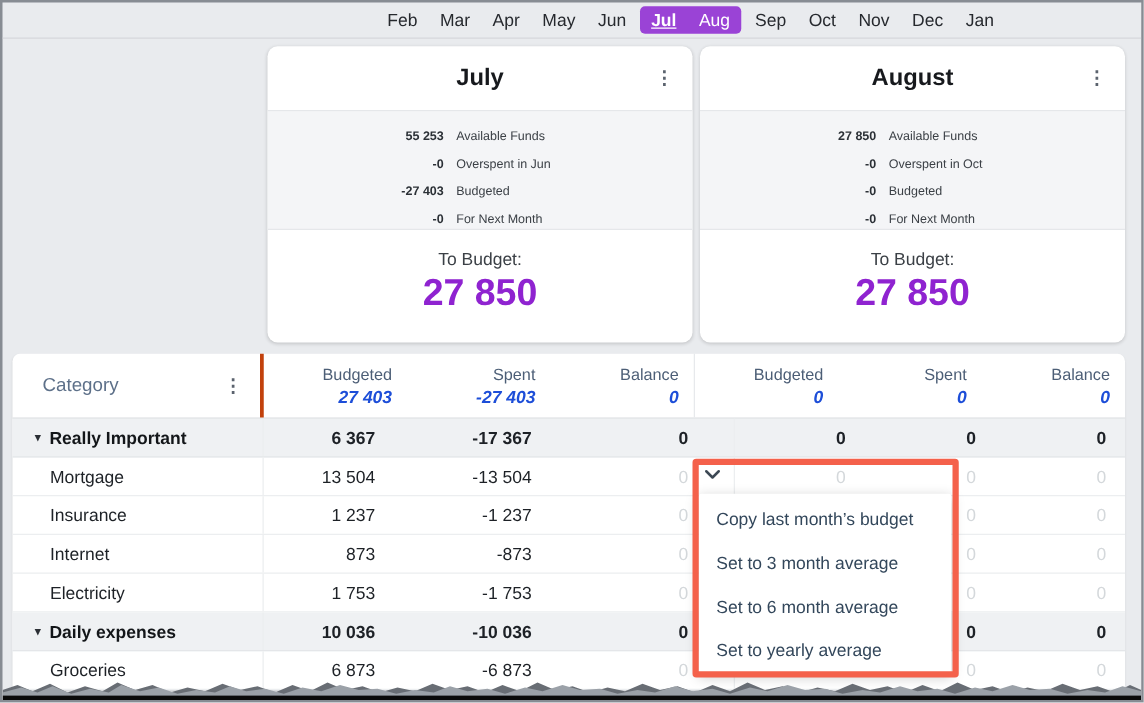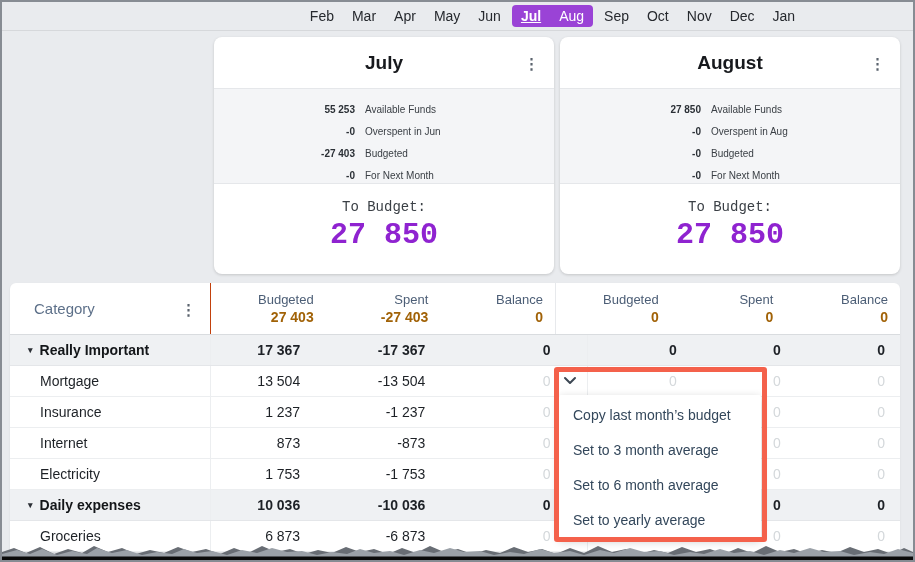--- a/index.html
+++ b/index.html
@@ -21,35 +21,35 @@
   .card-header{height:51px;flex:none;position:relative;display:flex;align-items:center;
                justify-content:center;border-bottom:1px solid #e5e7ea;}
   .card-title{font-size:19px;font-weight:bold;color:#17191d;}
   .kebab{color:#5b636e;font-size:15px;font-weight:bold;line-height:1;cursor:pointer;}
   .card-kebab{position:absolute;right:15px;top:50%;transform:translateY(-50%);}
   .card-summary{height:95px;flex:none;background:#f4f5f7;border-bottom:1px solid #e5e7ea;
                 padding-top:9px;box-sizing:border-box;}
   .srow{display:flex;height:22px;align-items:center;font-size:10px;}
   .sval{width:141px;text-align:right;font-weight:bold;color:#2b3036;}
   .slabel{margin-left:10px;color:#3b4046;}
-  .card-tobudget{flex:1;display:flex;flex-direction:column;align-items:center;padding-top:15px;font-family:Liberation Mono, monospace;}
+  .card-tobudget{flex:1;display:flex;flex-direction:column;align-items:center;padding-top:15px;}
   .tb-label{font-size:14px;color:#3b4046;}
   .tb-value{font-size:30px;font-weight:bold;color:var(--tbpurple);margin-top:3px;}
 
   
   .btable{position:absolute;left:8px;top:281px;width:890px;background:#fff;
           border-radius:6px 6px 0 0;box-shadow:0 1px 2px rgba(0,0,0,.08);}
   .thead{display:flex;height:52px;border-bottom:1px solid #d9dcdf;box-sizing:border-box;}
   .th-cat{width:201px;flex:none;position:relative;display:flex;align-items:center;
-          padding-left:24px;box-sizing:border-box;border-right:1px solid #c2410c;}
+          padding-left:24px;box-sizing:border-box;border-right:3px solid #c2410c;}
   .th-cat-label{font-size:15px;color:#5d7089;}
   .cat-kebab{position:absolute;right:14px;top:50%;transform:translateY(-50%);}
   .th-num{flex:1;text-align:right;padding:9px 12px 0 0;box-sizing:border-box;}
   .th-label{font-size:13px;color:#4c5e76;}
-  .th-total{font-size:14px;font-weight:bold;color:#a16207;margin-top:2px;}
+  .th-total{font-size:14px;font-weight:bold;color:#1d4ed8;margin-top:2px;font-style:italic;}
   .aug-start{border-left:1px solid #e7e9ec;}
 
   .trow{display:flex;height:31px;align-items:center;border-bottom:1px solid #eceef0;
         font-size:14px;box-sizing:border-box;}
   .trow.group{background:#eff1f3;font-weight:bold;border-bottom:1px solid #e4e6e9;}
   .td-cat{width:201px;flex:none;align-self:stretch;display:flex;align-items:center;
           padding-left:30px;box-sizing:border-box;color:#1d2126;border-right:1px solid #eceef0;}
   .trow.group .td-cat{padding-left:18px;color:#131619;}
   .arrow{font-size:9px;color:#2b2f35;margin-right:7px;cursor:pointer;}
   .td-num{flex:1;text-align:right;box-sizing:border-box;color:#1d2126;cursor:pointer;}
@@ -128,21 +128,21 @@
         <div class="card-title">August</div>
         <div class="kebab card-kebab">⋮</div>
       </div>
       <div class="card-summary">
         <div class="srow">
             <span class="sval">27 850</span>
             <span class="slabel">Available Funds</span>
           </div>
         <div class="srow">
             <span class="sval">-0</span>
-            <span class="slabel">Overspent in Aug</span>
+            <span class="slabel">Overspent in Oct</span>
           </div>
         <div class="srow">
             <span class="sval">-0</span>
             <span class="slabel">Budgeted</span>
           </div>
         <div class="srow">
             <span class="sval">-0</span>
             <span class="slabel">For Next Month</span>
           </div>
       </div>
@@ -183,21 +183,21 @@
         <div class="th-label">Balance</div>
         <div class="th-total">0</div>
       </div>
     </div>
 
     <div class="trow group">
       <div class="td-cat">
         <span class="arrow">▾</span>
         <span>Really Important</span>
       </div>
-      <div class="td-num jul">17 367</div>
+      <div class="td-num jul">6 367</div>
       <div class="td-num jul">-17 367</div>
       <div class="td-num jul">0</div>
       <div class="td-num aug aug-b">0</div>
       <div class="td-num aug">0</div>
       <div class="td-num aug">0</div>
     </div>
 
     <div class="trow">
       <div class="td-cat">
         <span>Mortgage</span>

